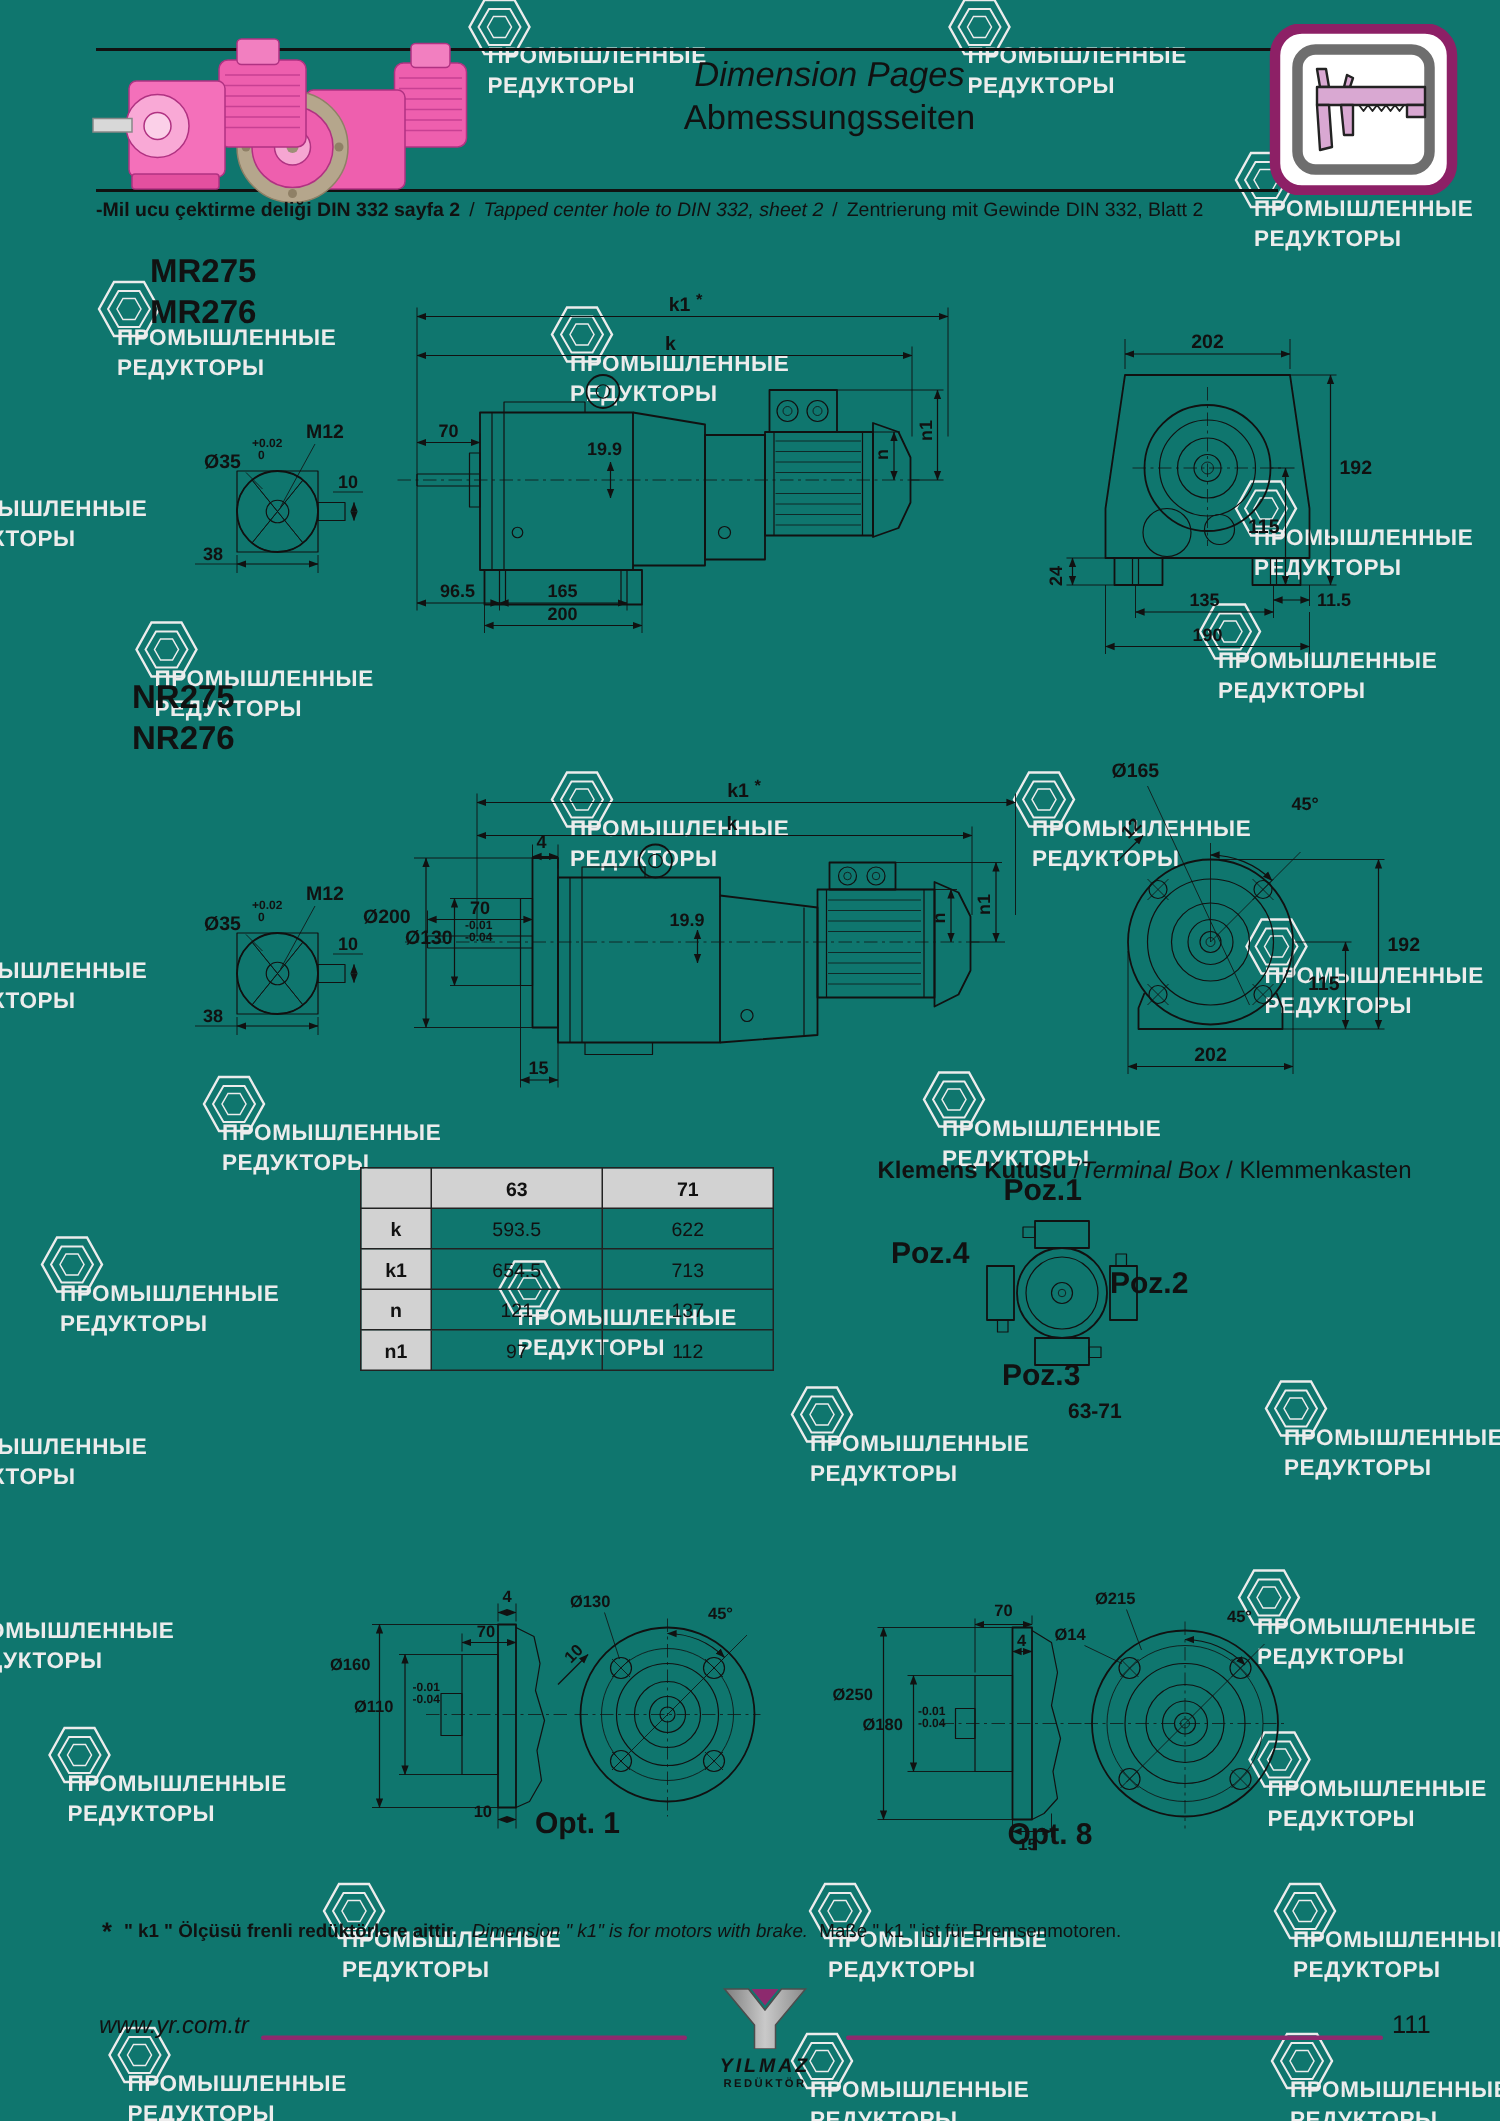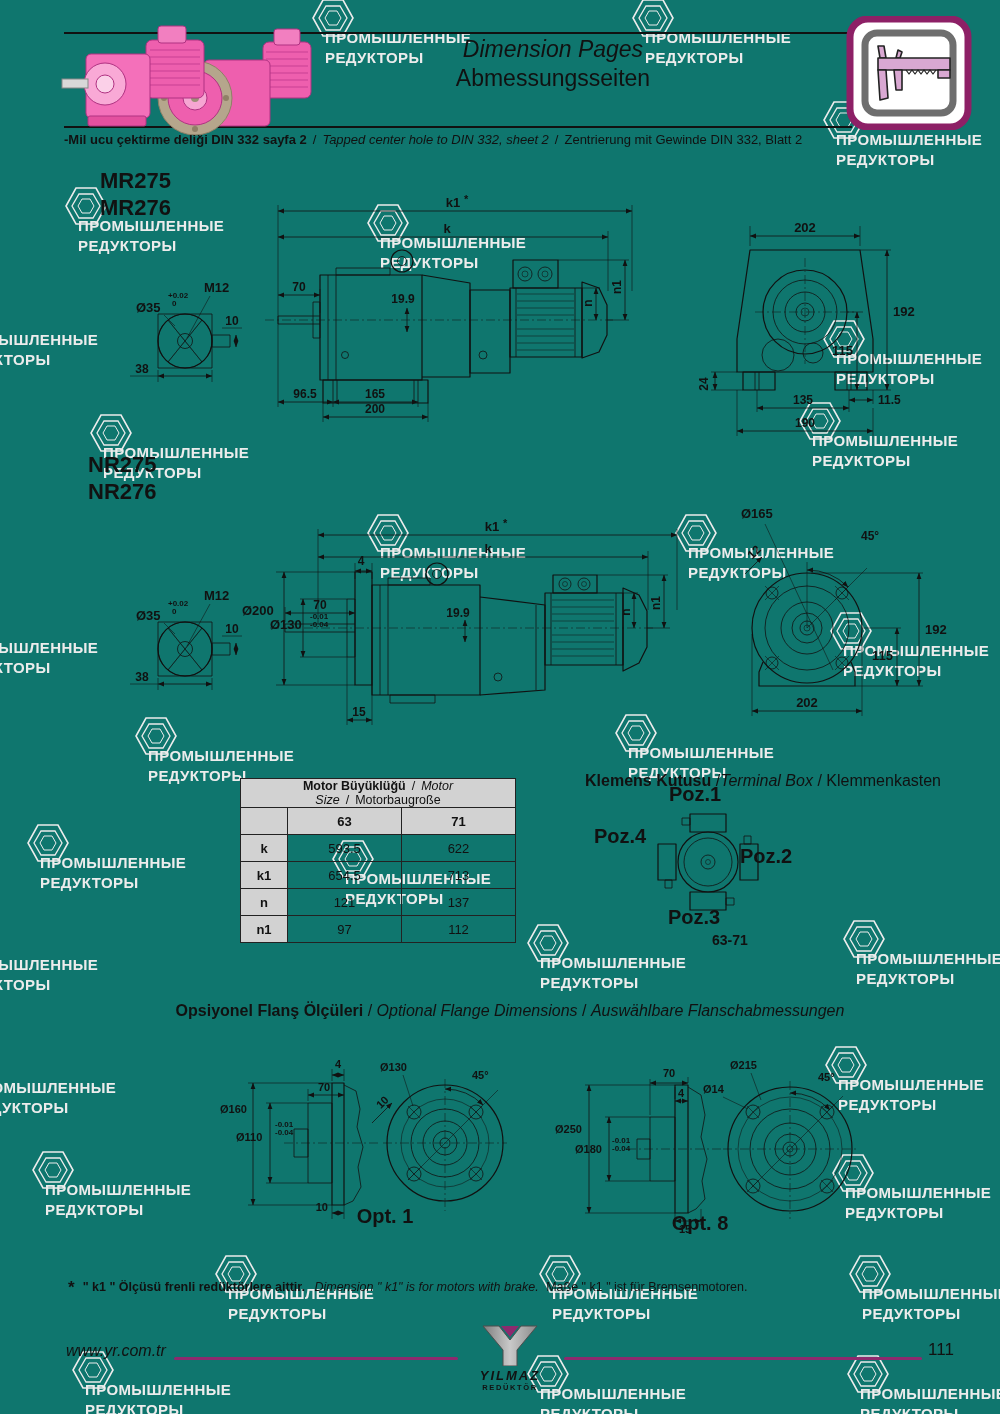--- a/index.html
+++ b/index.html
@@ -661,23 +661,20 @@
     <line x1="162" y1="128" x2="162" y2="186" class="dim"></line>
     <text x="158" y="160" class="e s13">115</text>
     <line x1="17" y1="134" x2="17" y2="216" class="ext"></line>
     <line x1="127" y1="134" x2="127" y2="216" class="ext"></line>
     <line x1="17" y1="211" x2="127" y2="211" class="dim"></line>
     <text x="72" y="207" class="m s13">202</text>
   </svg>
 
   <table class="mtable">
     <tbody>
-        <tr class="t-title">
-          <td colspan="3"><span class="b">Motor Büyüklüğü</span><span class="sep2">/</span><span class="i">Motor Size</span><span class="sep2">/</span><span>Motorbaugroße</span></td>
-        </tr>
     <tr class="t-head">
       <td class="gray lab"></td>
       <td class="gray c1">63</td>
       <td class="gray c2">71</td>
     </tr>
     <tr>
           <td class="gray lab">k</td>
           <td>593.5</td>
           <td>622</td>
         </tr>
@@ -719,27 +716,20 @@
     <circle cx="56" cy="52" r="24" fill="url(#xhat)" class="ln2"></circle>
     <circle cx="56" cy="52" r="7" fill="#fff" class="ln2"></circle>
     <circle cx="56" cy="52" r="2.5" class="thin"></circle>
   </svg>
   <div class="poz" style="left:669px;top:783px;">Poz.1</div>
   <div class="poz" style="left:740px;top:845px;">Poz.2</div>
   <div class="poz" style="left:668px;top:906px;">Poz.3</div>
   <div class="poz" style="left:594px;top:825px;">Poz.4</div>
   <div class="range" style="left:678px;top:932px;">63-71</div>
 
-  <div class="flange-h">
-    <span class="b">Opsiyonel Flanş Ölçüleri</span>
-    <span>/</span>
-    <span class="i">Optional Flange Dimensions</span>
-    <span>/</span>
-    <span class="i">Auswählbare Flanschabmessungen</span>
-  </div>
 
   <svg class="abs z1" style="left:220px;top:1055px" width="290" height="168" viewBox="0 0 290 168">
     <line x1="64" y1="88" x2="158" y2="88" class="cl"></line>
     <rect x="112" y="28" width="12" height="122" class="ln"></rect>
     <rect x="88" y="48" width="24" height="80" class="ln2"></rect>
     <rect x="74" y="74" width="14" height="28" class="ln2"></rect>
     <path d="M124,30 L136,36 L140,54 L137,72 L143,92 L138,112 L141,132 L133,146 L124,150" class="ln2"></path>
     <line x1="112" y1="14" x2="112" y2="26" class="ext"></line>
     <line x1="124" y1="14" x2="124" y2="26" class="ext"></line>
     <line x1="112" y1="20" x2="124" y2="20" class="dim"></line>

